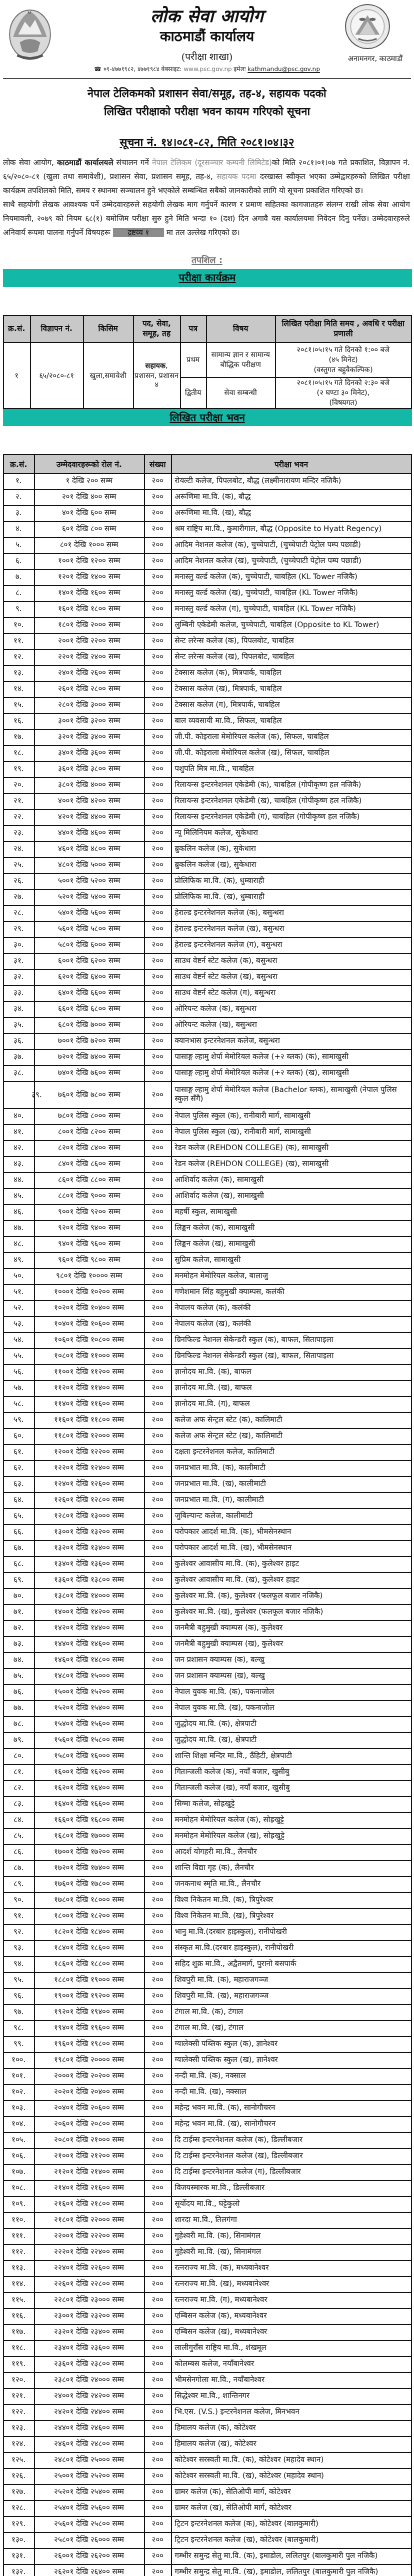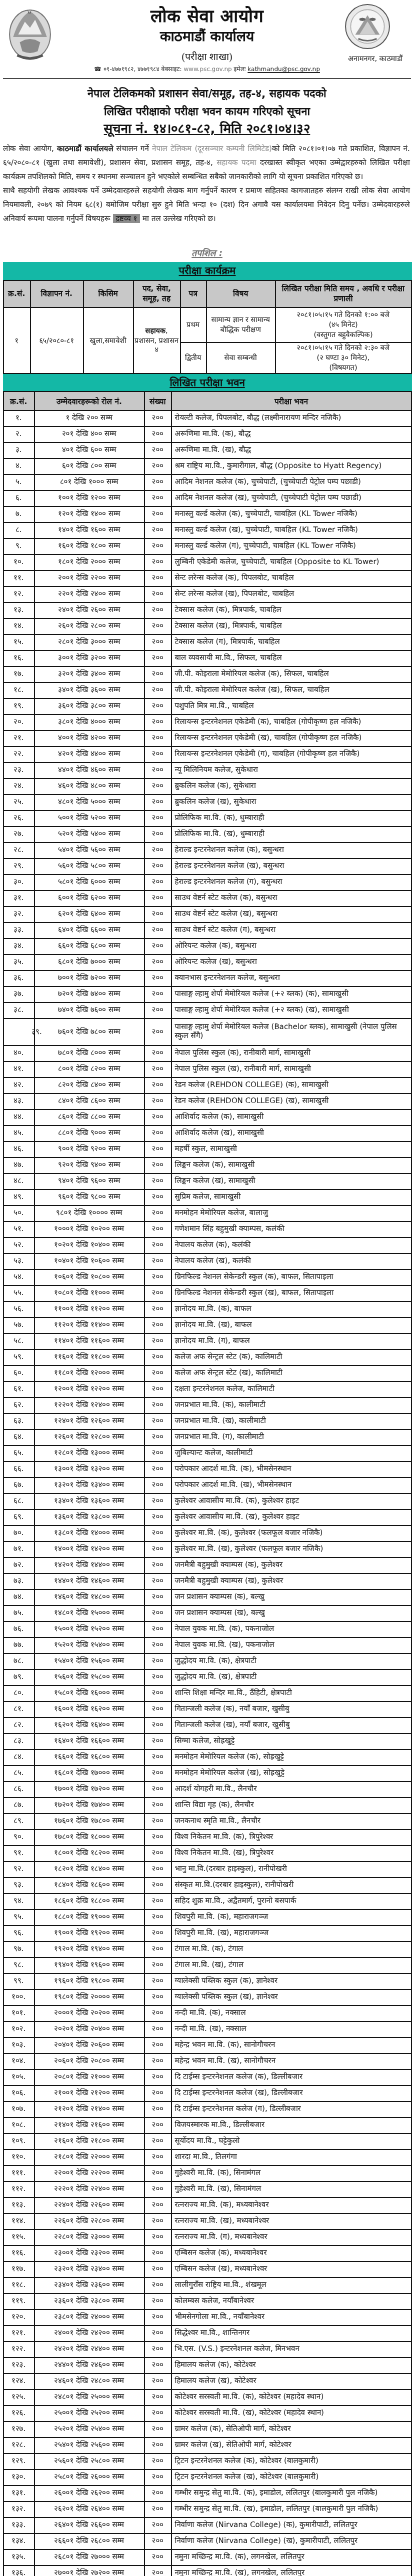--- a/index.html
+++ b/index.html
@@ -9,45 +9,45 @@
     font-family: "DejaVu Sans", "Liberation Sans", sans-serif;
     color: #111;
     font-size: 6.7px;
   }
   .page { width: 414px; position: relative; }
 
   
   .header { position: relative; height: 76px; }
   .logo-left { position: absolute; left: 7.2px; top: 6.2px; width: 46px; height: 57px; }
   .logo-right { position: absolute; left: 344px; top: 3.1px; width: 47px; height: 47px; }
-  .h-title { position: absolute; left: 0; right: 0; top: 3.1px; text-align: center; font-size: 17.5px; font-weight: bold; letter-spacing: 0.3px; }
+  .h-title { position: absolute; left: 0; right: 0; top: 3.1px; text-align: center; font-size: 17.5px; font-weight: bold; letter-spacing: 0.3px; font-style: italic; }
   .h-office { position: absolute; left: 0; right: 0; top: 26px; text-align: center; font-size: 14px; font-weight: bold; }
   .h-branch { position: absolute; left: 0; right: 0; top: 50px; text-align: center; font-size: 9.8px; font-family: Liberation Serif, serif; }
   .h-address { position: absolute; right: 11.3px; top: 53px; font-size: 7.2px; font-weight: normal; }
   .h-contact { position: absolute; left: 0; right: 0; top: 65px; text-align: center; font-size: 6px; color: #222; }
   .h-contact .web { color: #777; }
   .h-contact .mail { text-decoration: underline; }
   .h-rule { position: absolute; left: 3.1px; right: 3.1px; top: 78px; border-top: 1px solid #444; }
 
   
   .notice-title { margin-top: 9.3px; text-align: center; font-size: 10.8px; font-weight: bold; line-height: 17.5px; }
-  .notice-no { text-align: center; font-size: 13px; font-weight: bold; text-decoration: underline; margin-top: 1px; line-height: 15.5px; }
+  .notice-no { text-align: center; font-size: 11px; font-weight: bold; text-decoration: underline; margin-top: 15px; line-height: 15.5px; }
 
   .para { padding: 5.2px 4.1px 0 3.1px; font-size: 7.5px; line-height: 14px; text-align: justify; }
   .para .bold { font-weight: bold; }
   .para .gray { color: #888; }
-  .para .hl { background: #8c8c8c; color: #111; padding: 0 3px; }
-
-  .tapsil { text-align: center; font-size: 8.8px; font-weight: bold; color: #777; text-decoration: underline; margin-top: 21px; height: 15.5px; font-style: italic; }
+  .para .hl { background: #8c8c8c; color: #111; padding: 0 15px; }
+
+  .tapsil { text-align: center; font-size: 8.8px; font-weight: bold; color: #777; text-decoration: underline; margin-top: 14px; height: 15.5px; }
 
   
   .tbl-wrap { margin: 0 2.1px 0 2.6px; }
   .band { background: #14b8a6; text-align: center; font-size: 10.3px; font-weight: bold; height: 17.5px; line-height: 17.5px; }
   .band span { text-decoration: underline; }
-  table { border-collapse: collapse; width: 100%; table-layout: fixed; }
+  table { border-collapse: collapse; width: 100%; table-layout: fixed; margin-top: 28px; }
   td, th { border: 0.8px solid #111; }
   .sched th { background: #c8c8c8; font-size: 7.7px; font-weight: bold; height: 27px; line-height: 9.8px; text-align: center; }
   .sched td { font-size: 7.2px; text-align: center; line-height: 9.8px; }
 
   .venue th { background: #c8c8c8; font-size: 7.7px; font-weight: bold; height: 18.5px; text-align: center; }
   .venue td { font-size: 7.5px; height: 16px; line-height: 8.8px; }
   .venue td.c { text-align: center; }
   .venue td.v { text-align: left; padding-left: 3.1px; }
   .venue tr.sep td { border-top: 1.5px solid #999; }
 </style>

